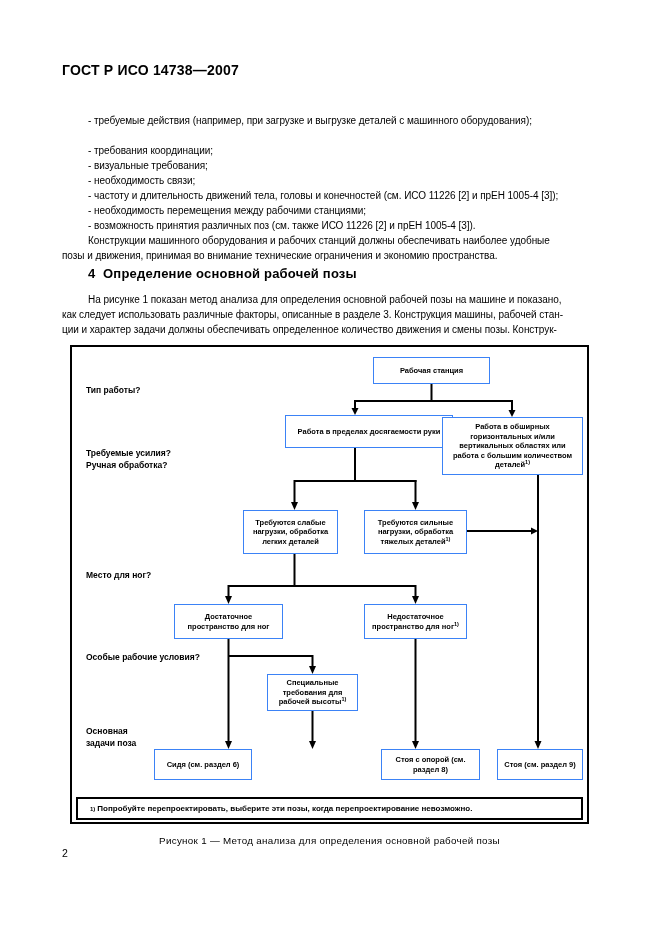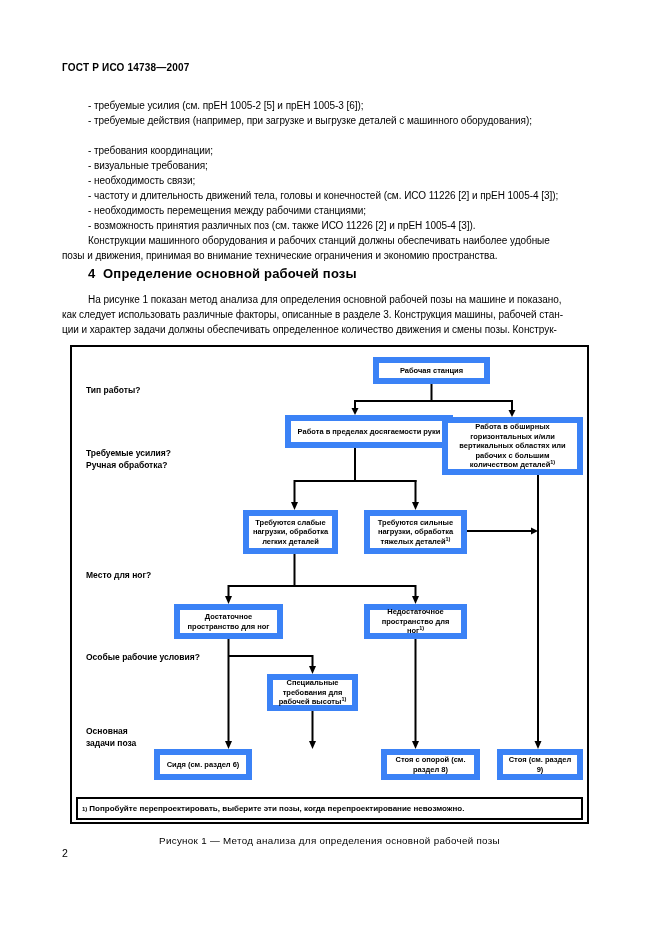--- a/index.html
+++ b/index.html
@@ -1,47 +1,46 @@
 <!DOCTYPE html>
 <html><head>
 <meta charset="utf-8">
 <style>
   html,body{margin:0;padding:0;background:#888;}
   .page{
     position:relative;width:661px;height:936px;background:#ffffff;
     font-family:"Liberation Sans", sans-serif;color:#000;overflow:hidden;
   }
-  .hdr{position:absolute;left:62px;top:62px;font-size:10px;font-weight:bold;letter-spacing:.2px;white-space:nowrap;text-align:center;}
+  .hdr{position:absolute;left:62px;top:62px;font-size:14px;font-weight:bold;letter-spacing:.2px;white-space:nowrap;text-align:center;}
   .bline{position:absolute;font-size:10px;letter-spacing:-0.05px;white-space:nowrap;line-height:13px;}
   .heading4{position:absolute;left:88px;top:266px;font-size:13px;font-weight:bold;white-space:pre;letter-spacing:.2px;}
   .frame{position:absolute;left:70px;top:345px;width:519px;height:479px;border:2px solid #000;box-sizing:border-box;}
   .fq{position:absolute;font-size:8.5px;font-weight:bold;white-space:nowrap;line-height:12px;}
   .fbox{
-    position:absolute;border:6px solid #3b82f6;box-sizing:border-box;background:#fff;
+    position:absolute;border:1px solid #3b82f6;box-sizing:border-box;background:#fff;
     display:flex;align-items:center;justify-content:center;text-align:center;
     font-size:7.5px;font-weight:bold;line-height:9.5px;padding:1px 3px;
   }
   .fbox sup{font-size:5.5px;line-height:0;vertical-align:super;}
   .conn{position:absolute;left:0;top:0;pointer-events:none;}
   .footbar{
     position:absolute;left:4px;top:450px;width:507px;height:23px;border:2px solid #000;box-sizing:border-box;
-    display:flex;align-items:center;padding-left:4px;font-size:8px;font-weight:bold;white-space:nowrap;
+    display:flex;align-items:center;padding-left:12px;font-size:8px;font-weight:bold;white-space:nowrap;
   }
   .footbar sup{font-size:6px;font-weight:bold;margin-right:2px;}
   .caption{position:absolute;left:70px;top:835px;width:519px;text-align:center;font-size:9.8px;letter-spacing:.3px;white-space:nowrap;}
   .pagenum{position:absolute;left:62px;top:847px;font-size:10.5px;}
 </style>
 </head>
 <body>
 
 <div class="page">
 
   <div class="hdr">ГОСТ Р ИСО 14738—2007</div>
 
-  <div class="bline" style="left:88px;top:99px">- требуемые усилия (см. прЕН 1005-2 [5] и прЕН 1005-3 [6]);</div>
   <div class="bline" style="left:88px;top:114px">- требуемые действия (например, при загрузке и выгрузке деталей с машинного оборудования);</div>
   <div class="bline" style="left:88px;top:144px">- требования координации;</div>
   <div class="bline" style="left:88px;top:159px">- визуальные требования;</div>
   <div class="bline" style="left:88px;top:174px">- необходимость связи;</div>
   <div class="bline" style="left:88px;top:189px">- частоту и длительность движений тела, головы и конечностей (см. ИСО 11226 [2] и прЕН 1005-4 [3]);</div>
   <div class="bline" style="left:88px;top:204px">- необходимость перемещения между рабочими станциями;</div>
   <div class="bline" style="left:88px;top:219px">- возможность принятия различных поз (см. также ИСО 11226 [2] и прЕН 1005-4 [3]).</div>
 
   <div class="bline" style="left:88px;top:234px">Конструкции машинного оборудования и рабочих станций должны обеспечивать наиболее удобные</div>
   <div class="bline" style="left:62px;top:249px">позы и движения, принимая во внимание технические ограничения и экономию пространства.</div>
@@ -110,21 +109,21 @@
       <div>задачи поза</div>
     </div>
 
     <div class="fbox" style="left:301px;top:10px;width:117px;height:27px">
         <span><span>Рабочая станция</span><sup></sup></span>
       </div>
     <div class="fbox" style="left:213px;top:68px;width:168px;height:33px">
         <span><span>Работа в пределах досягаемости руки</span><sup></sup></span>
       </div>
     <div class="fbox" style="left:370px;top:70px;width:141px;height:58px">
-        <span><span>Работа в обширных горизонтальных и/или вертикальных областях или рабочих с большим количеством деталей</span><sup>1)</sup></span>
+        <span><span>Работа в обширных горизонтальных и/или вертикальных областях или работа с большим количеством деталей</span><sup>1)</sup></span>
       </div>
     <div class="fbox" style="left:171px;top:163px;width:95px;height:44px">
         <span><span>Требуются слабые нагрузки, обработка легких деталей</span><sup></sup></span>
       </div>
     <div class="fbox" style="left:292px;top:163px;width:103px;height:44px">
         <span><span>Требуются сильные нагрузки, обработка тяжелых деталей</span><sup>1)</sup></span>
       </div>
     <div class="fbox" style="left:102px;top:257px;width:109px;height:35px">
         <span><span>Достаточное пространство для ног</span><sup></sup></span>
       </div>

